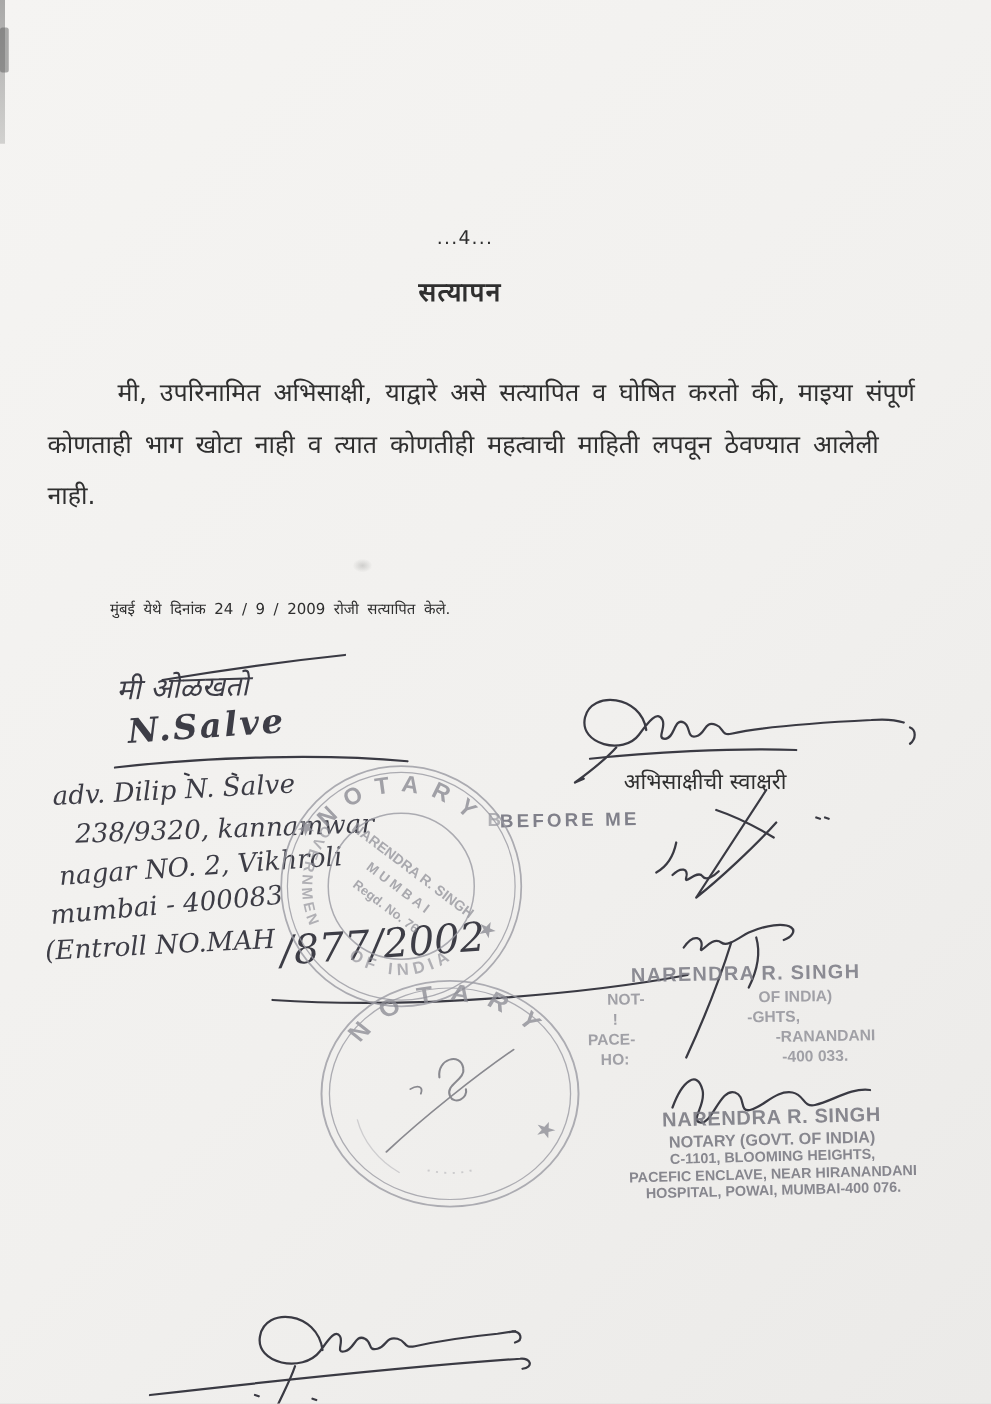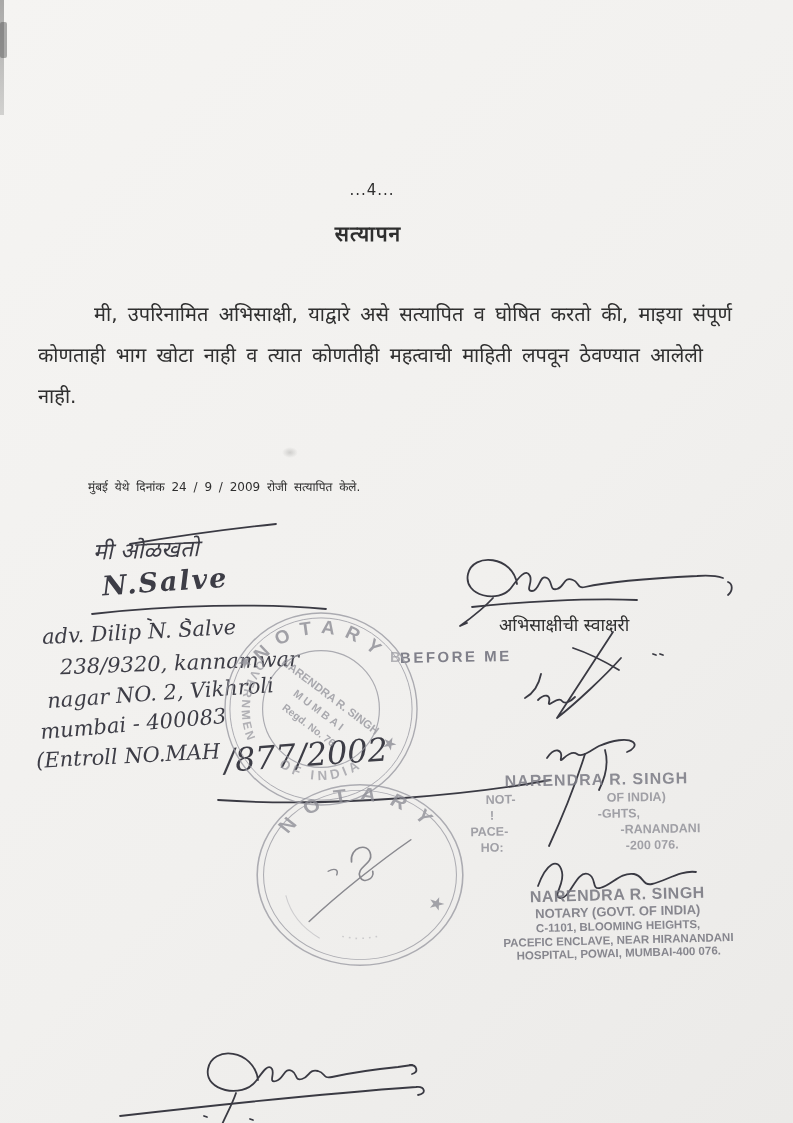--- a/index.html
+++ b/index.html
@@ -181,21 +181,21 @@
     <div class="frow r3">
       <span>!</span>
       <span>-GHTS,</span>
     </div>
     <div class="frow r4">
       <span>PACE-</span>
       <span>-RANANDANI</span>
     </div>
     <div class="frow r5">
       <span>HO:</span>
-      <span>-200 076.</span>
+      <span>-400 033.</span>
     </div>
   </div>
 
   <svg class="lay svg-addr-sig" viewBox="0 0 172 56">
     <path class="sigpath" d="M6 42 c 8 -22 20 -30 24 -14 c 3 12 -10 24 -2 26 c 10 2 16 -28 28 -24 c 9 3 3 16 12 14 c 12 -3 20 -16 34 -14 c 10 2 8 12 18 10 c 14 -3 28 -14 44 -12"></path>
   </svg>
   <div class="abs stampt addr-block">
     <div class="a1">NARENDRA R. SINGH</div>
     <div class="a2">NOTARY (GOVT. OF INDIA)</div>
     <div class="a3">C-1101, BLOOMING HEIGHTS,</div>

